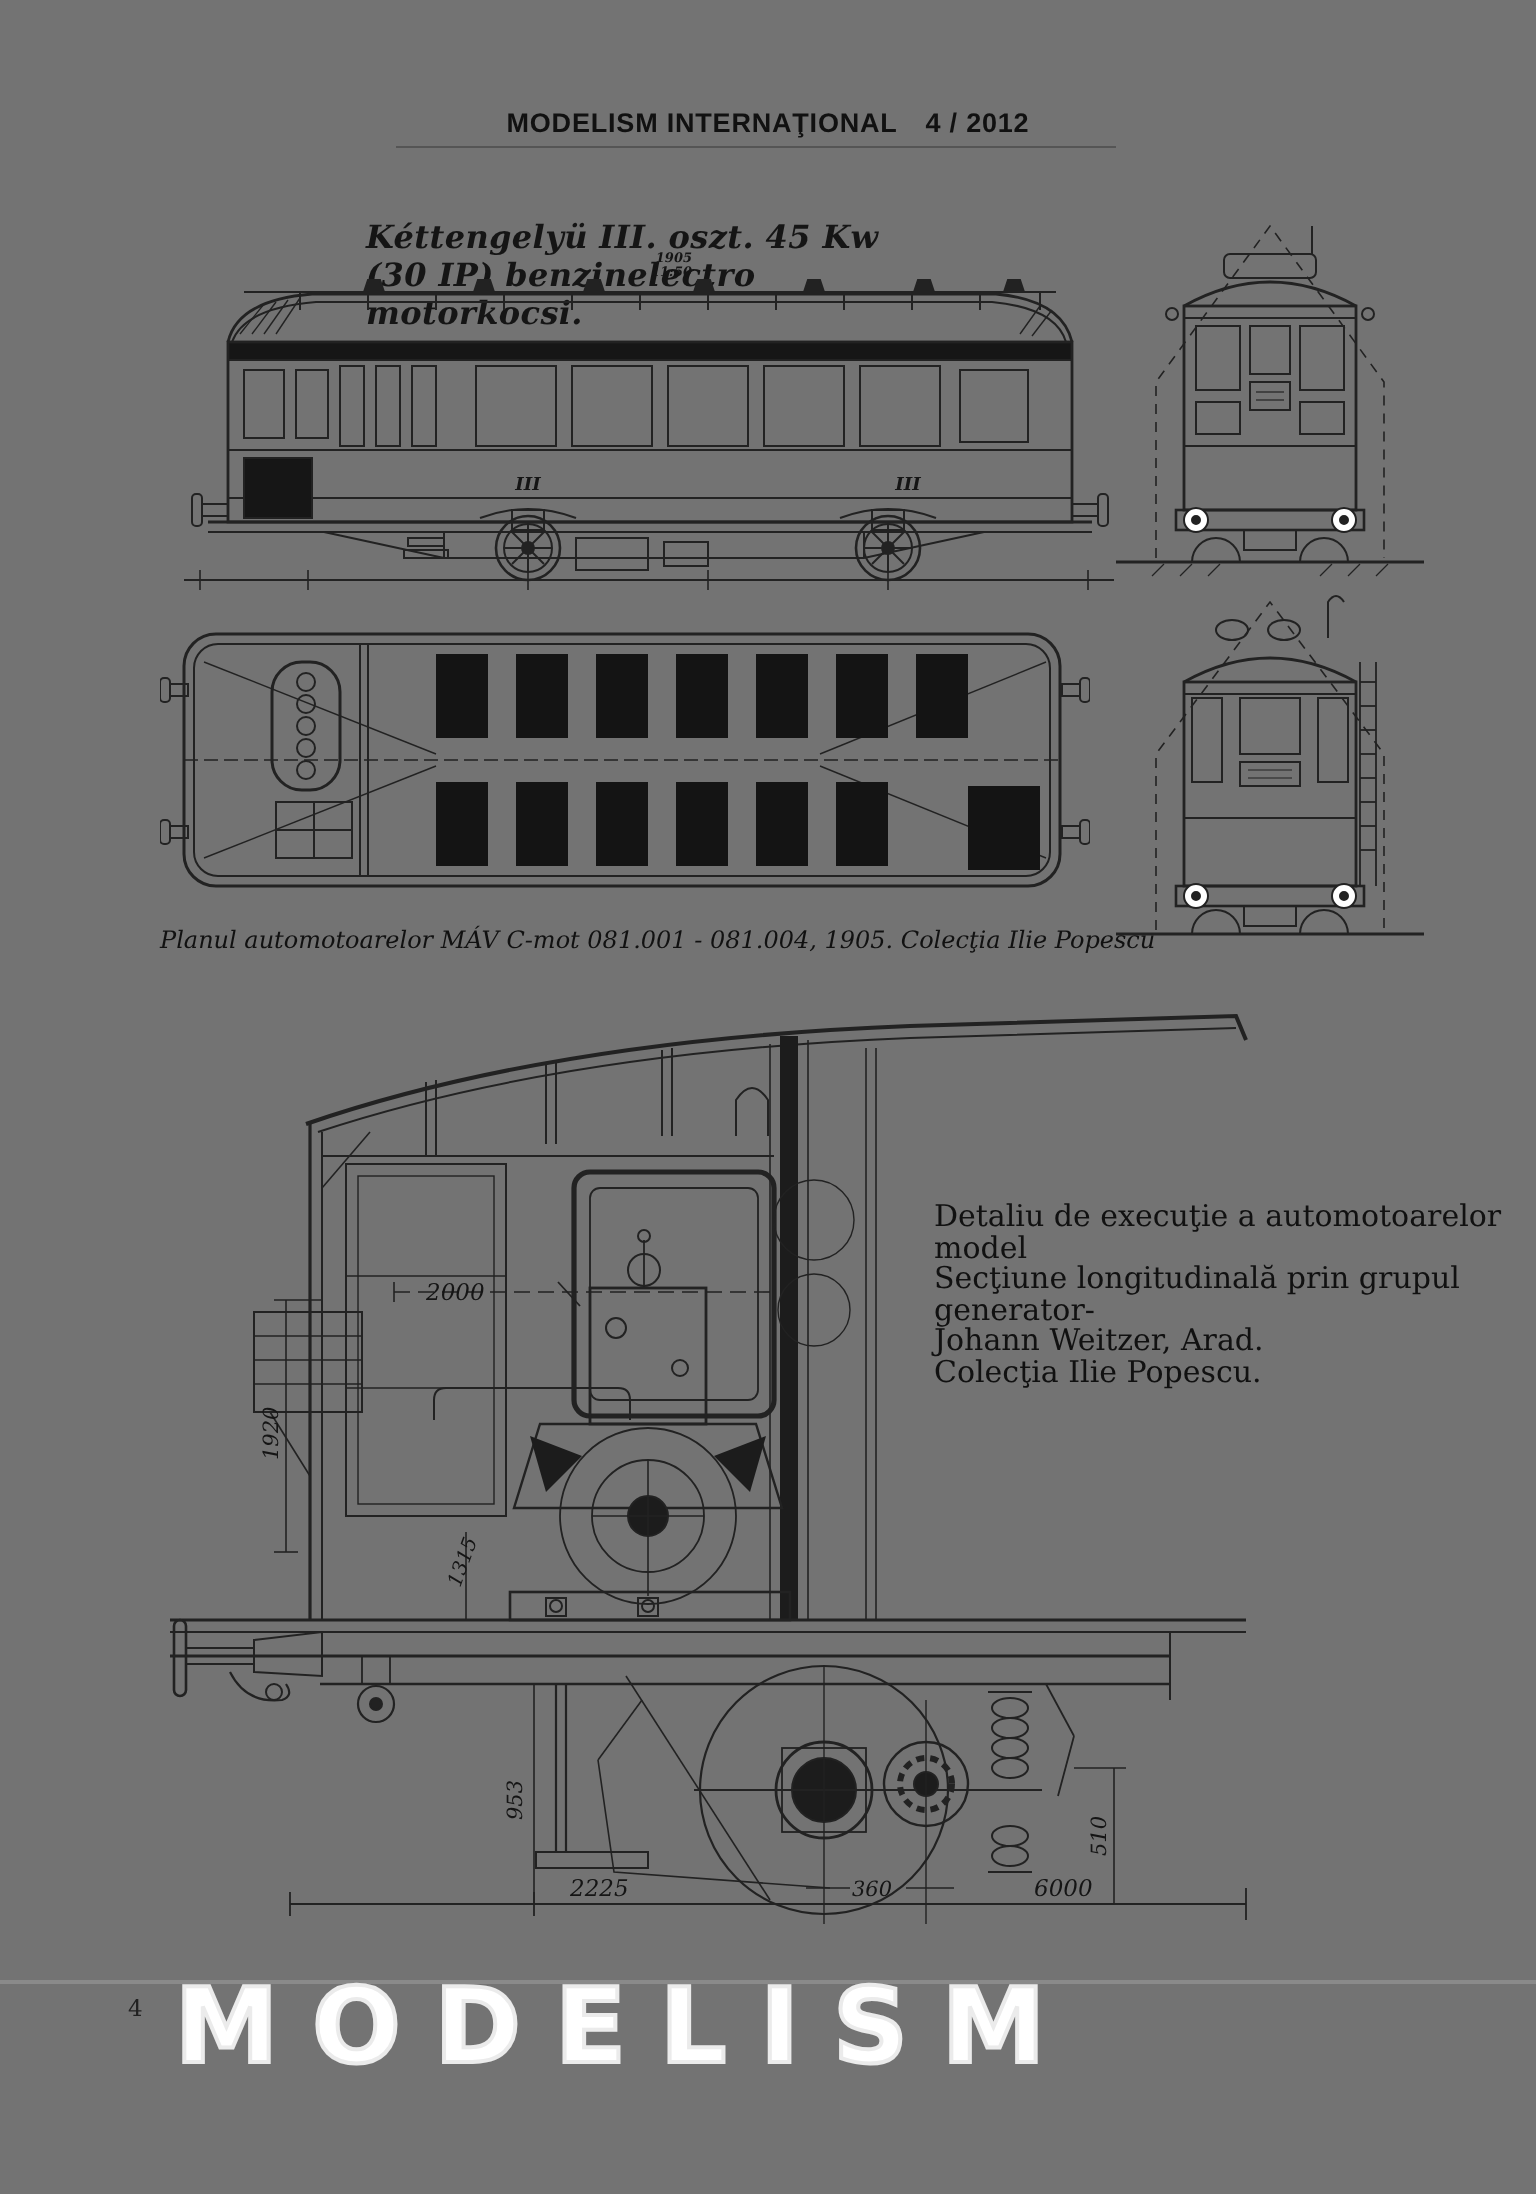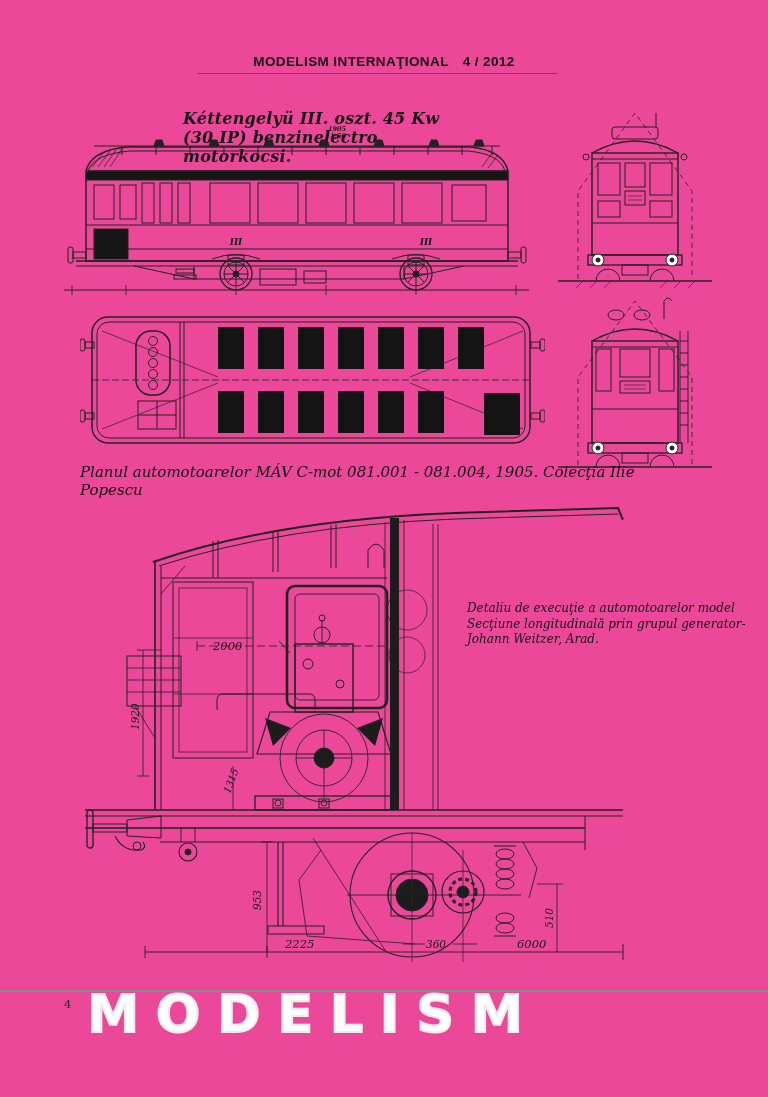--- a/index.html
+++ b/index.html
@@ -1,18 +1,18 @@
 <!DOCTYPE html>
 <html><head>
 <meta charset="utf-8">
 <style>
   * { margin:0; padding:0; box-sizing:border-box; }
   body { background:#ffffff; }
   .page {
-    position:relative; width:768px; height:1097px; background:#ec4899;
+    position:relative; width:768px; height:1097px; background:#737373;
     font-family:"DejaVu Serif", serif; color:#1a1a1a; overflow:hidden;
   }
   .header {
     position:absolute; top:54px; left:0; width:768px; text-align:center;
     font-family:"Liberation Sans", sans-serif; font-weight:bold;
     font-size:13.5px; letter-spacing:0.4px; color:#111;
   }
   .header .issue { margin-left:10px; }
   .header-rule { position:absolute; top:73px; left:198px; width:360px; border-top:1.5px solid #555; }
 
@@ -21,25 +21,25 @@
     font-family:"DejaVu Serif", serif; font-style:italic; font-weight:bold;
     font-size:16px; color:#151515; letter-spacing:0.2px;
   }
   .hand-scale {
     position:absolute; top:126px; left:296px; width:50px; text-align:right;
     font-family:"DejaVu Serif", serif; font-style:italic; font-weight:bold;
     font-size:6.5px; line-height:7px; color:#151515;
   }
   .caption-plan {
     position:absolute; top:463px; left:80px; width:600px;
-    font-style:italic; font-size:15px; color:#111;
+    font-style:italic; font-size:12px; color:#111;
   }
   .desc-block {
     position:absolute; top:601px; left:467px; width:290px;
-    font-style:italic; font-size:12px; line-height:15.5px; color:#111;
+    font-size:15px; line-height:15.5px; color:#111;
   }
   .drawing { position:absolute; }
   svg { display:block; }
   svg text { font-family:"DejaVu Serif", serif; font-style:italic; fill:#151515; }
 
   .footer-rule { position:absolute; top:990px; left:0; width:768px; border-top:2px solid #8a8a8a; }
   .page-number {
     position:absolute; top:997px; left:64px;
     font-family:"DejaVu Serif", serif; font-size:11.5px; color:#222;
   }
@@ -60,21 +60,21 @@
     <span class="issue">4 / 2012</span>
   </div>
   <div class="header-rule"></div>
 
   <div class="hand-title">Kéttengelyü III. oszt. 45 Kw (30 IP) benzinelectro motorkocsi.</div>
   <div class="hand-scale">
     <div>1905</div>
     <div>11:50</div>
   </div>
 
-  <div class="drawing" style="left:64px; top:133px;">
+  <div class="drawing" style="left:92px; top:133px;">
     <svg width="465" height="165" viewBox="0 0 465 165" stroke="#222" fill="none" stroke-width="1">
 
       <line x1="30" y1="13" x2="436" y2="13"></line>
       <g>
         <line x1="58" y1="13" x2="58" y2="22"></line>
           <line x1="92" y1="13" x2="92" y2="22"></line>
         <line x1="126" y1="13" x2="126" y2="22"></line>
           <line x1="160" y1="13" x2="160" y2="22"></line>
         <line x1="194" y1="13" x2="194" y2="22"></line>
           <line x1="228" y1="13" x2="228" y2="22"></line>
@@ -499,19 +499,20 @@
         <line x1="452" y1="386" x2="478" y2="386"></line>
         <text x="468" y="430" font-size="10.5" stroke="none" transform="rotate(-90 468 430)">510</text>
       </g>
     </svg>
   </div>
 
   <div class="desc-block">
     <div>Detaliu de execuţie a automotoarelor model</div>
     <div>Secţiune longitudinală prin grupul generator-</div>
     <div>Johann Weitzer, Arad.</div>
+    <div>Colecţia Ilie Popescu.</div>
   </div>
 
   <div class="footer-rule"></div>
   <div class="watermark">MODELISM</div>
   <div class="page-number">4</div>
 
 </div>
 
 </body></html>

